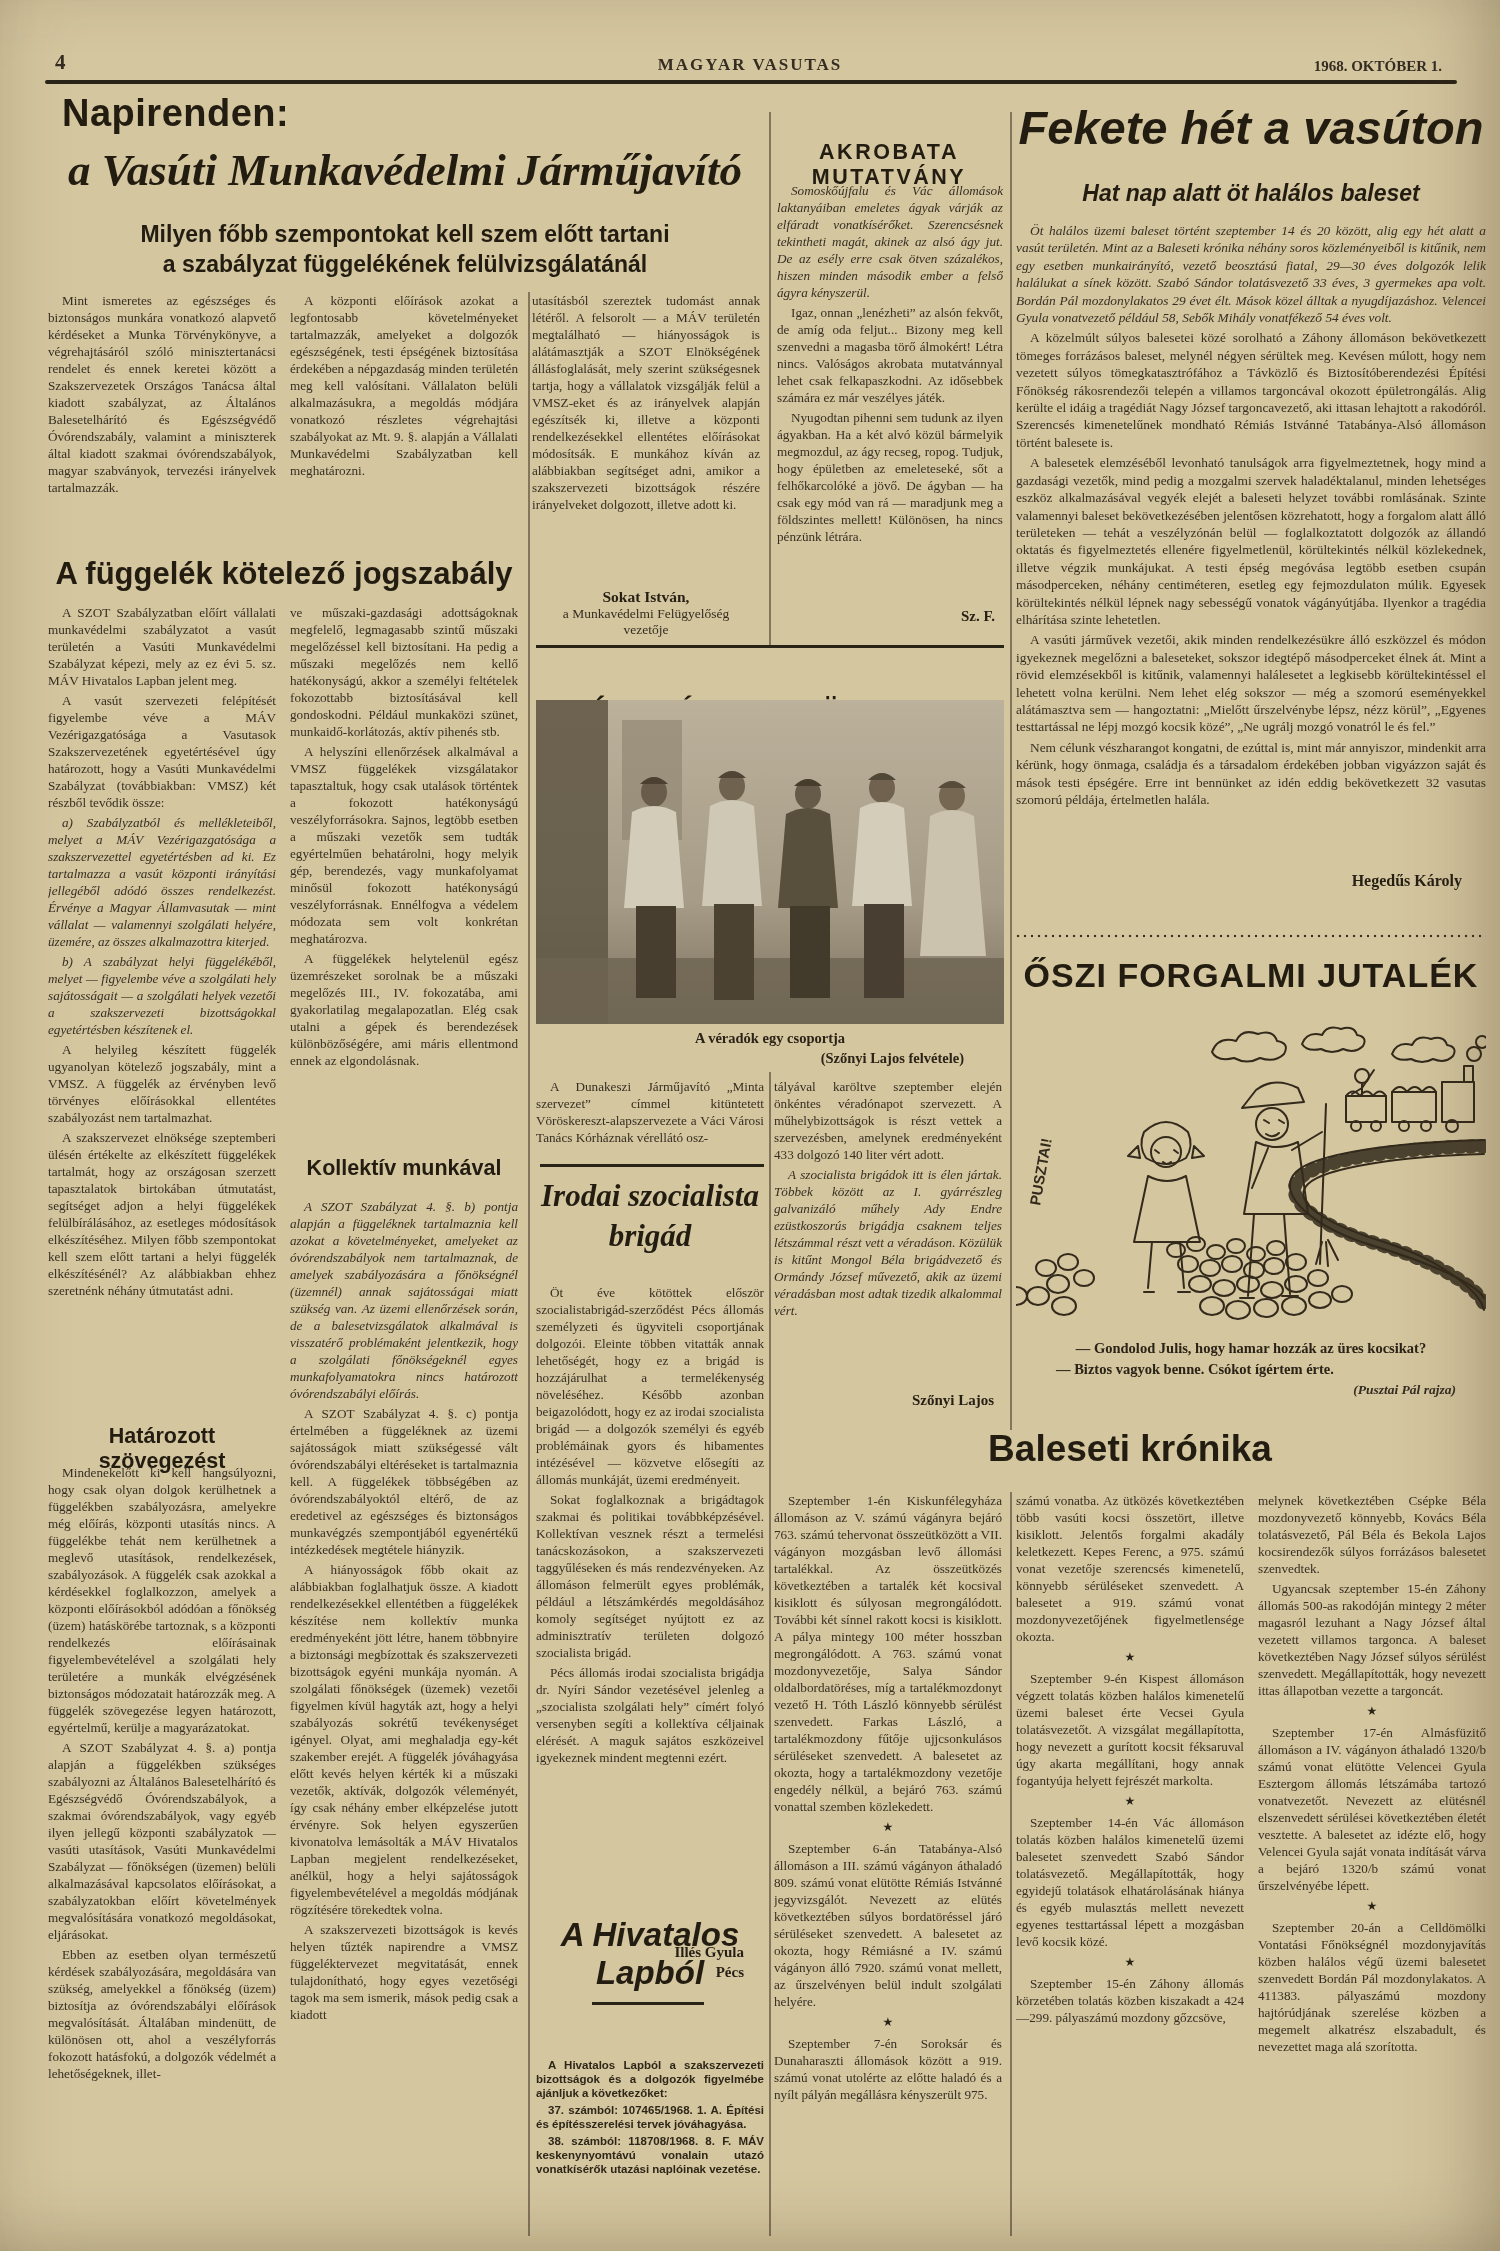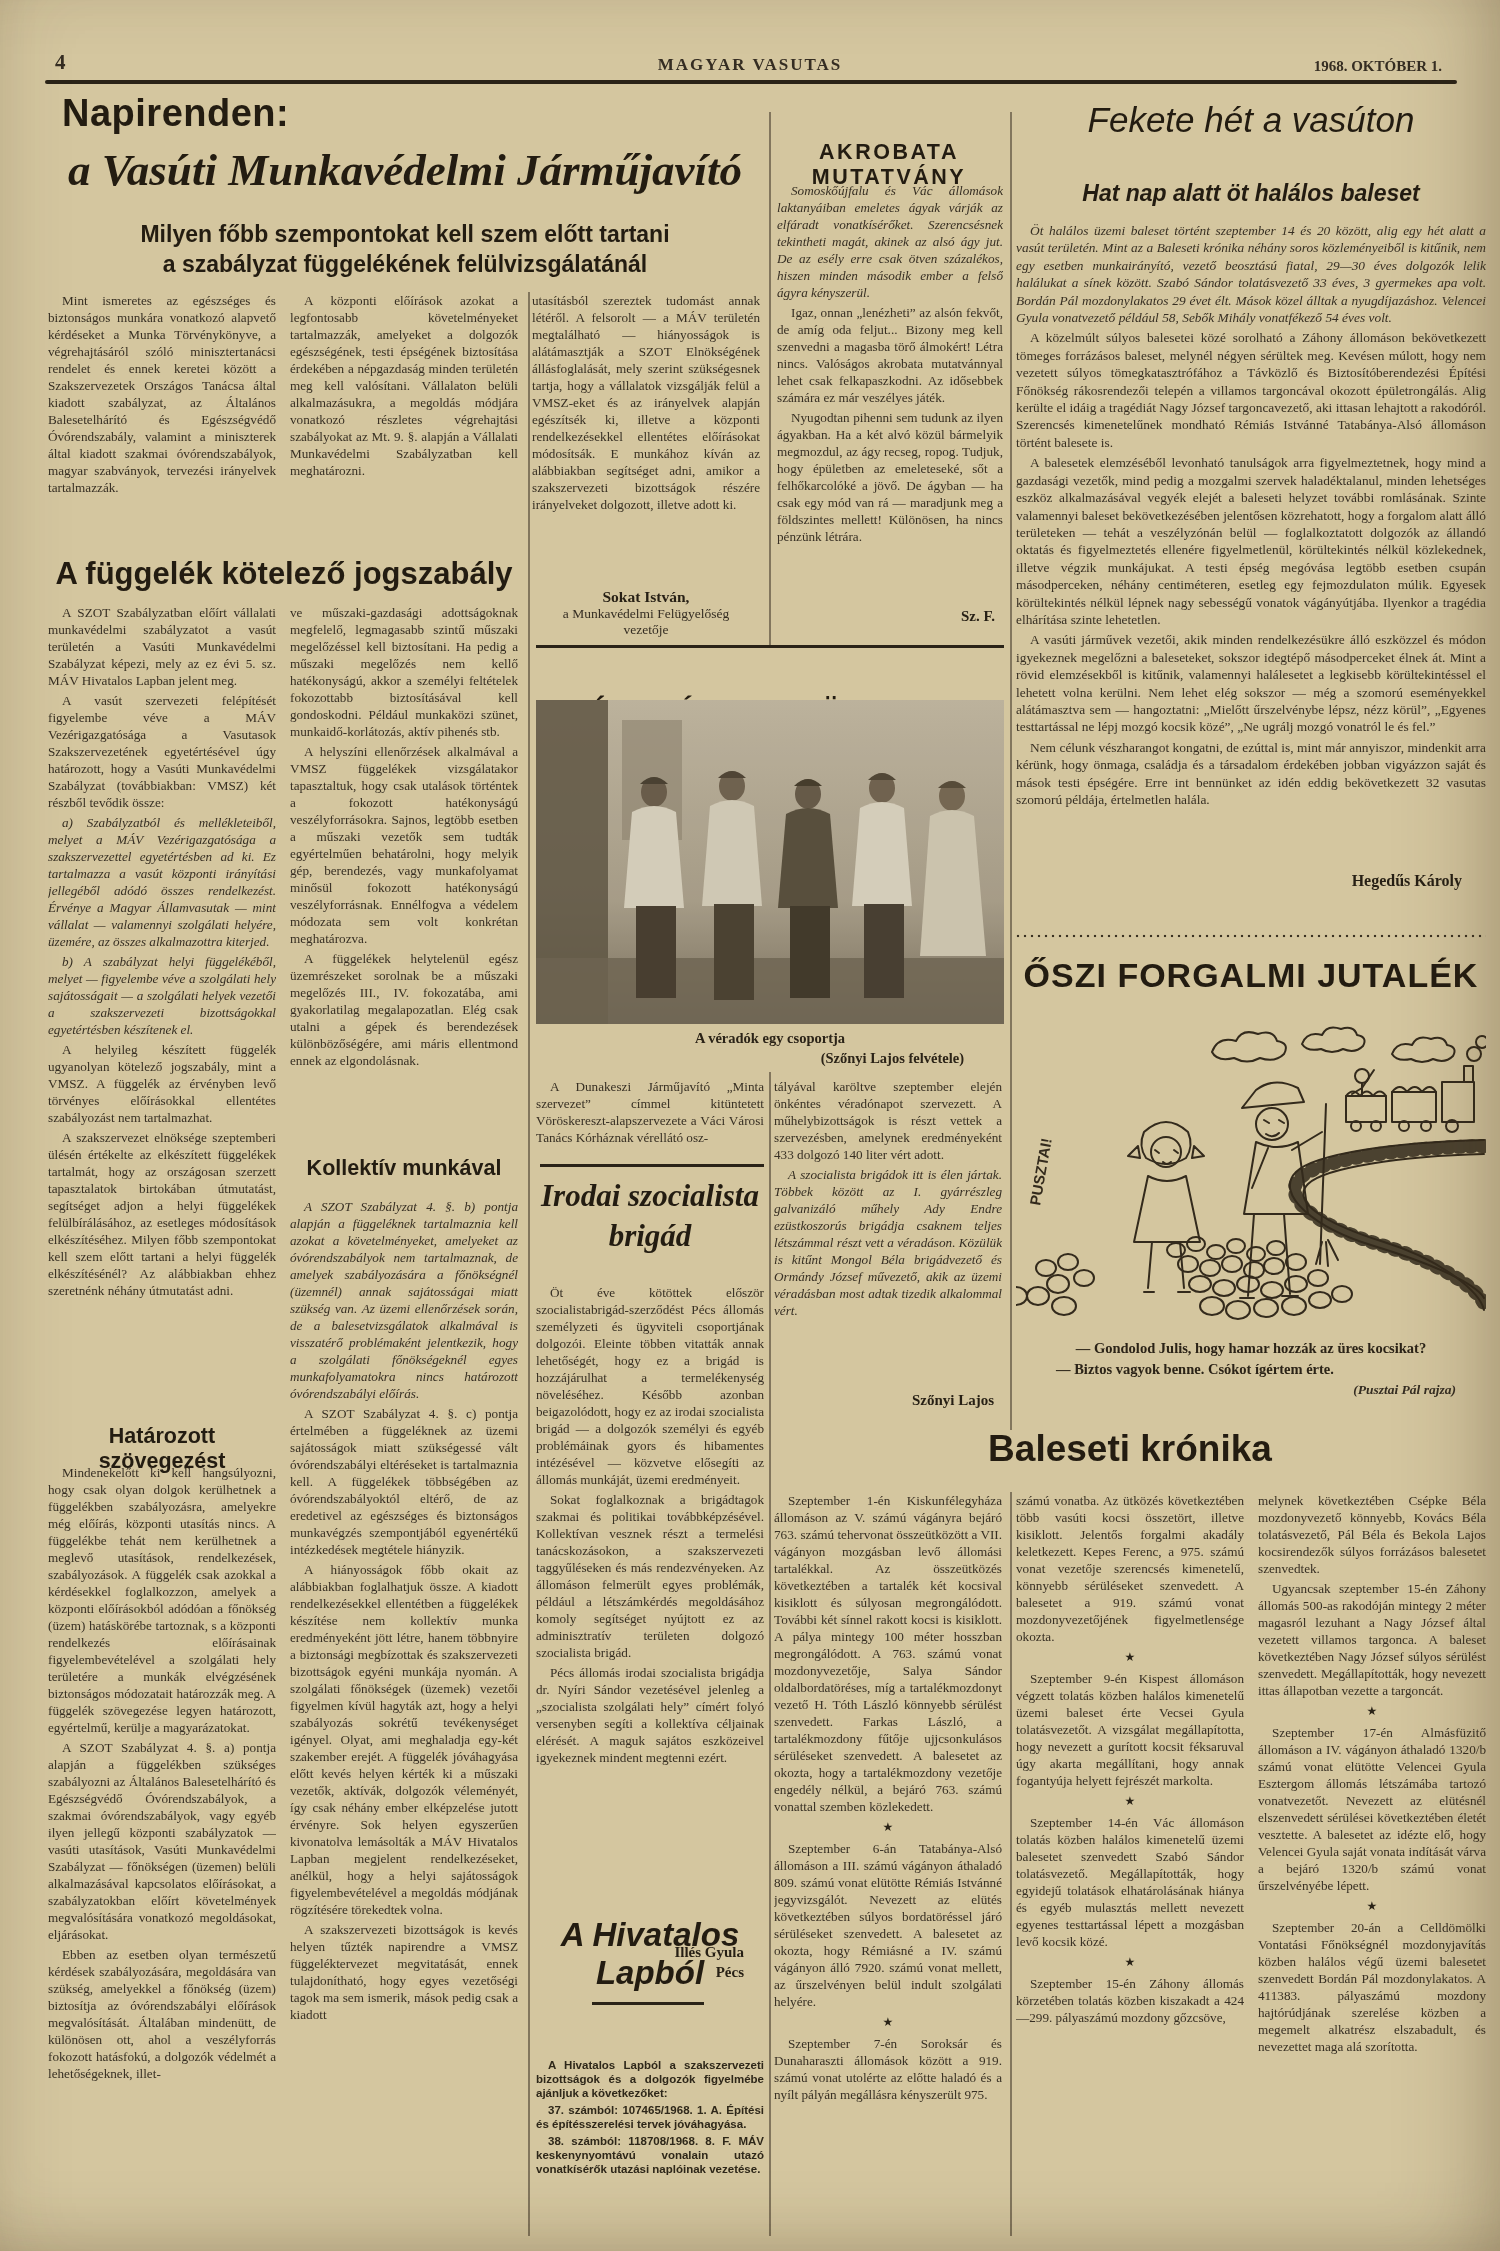--- a/index.html
+++ b/index.html
@@ -100,21 +100,21 @@
   </div>
 
   <div class="abs sans center headink" style="left:775px;top:140px;width:228px;font-size:21.5px;font-weight:700;letter-spacing:2.5px;">AKROBATA MUTATVÁNY</div>
   <div class="abs body" style="left:777px;top:182px;width:226px;height:422px;">
     <p class="it">Somoskőújfalu és Vác állomások laktanyáiban emeletes ágyak várják az elfáradt vonatkísérőket. Szerencsésnek tekintheti magát, akinek az alsó ágy jut. De az esély erre csak ötven százalékos, hiszen minden második ember a felső ágyra kényszerül.</p>
     <p>Igaz, onnan „lenézheti” az alsón fekvőt, de amíg oda feljut... Bizony meg kell szenvedni a magasba törő álmokért! Létra nincs. Valóságos akrobata mutatvánnyal lehet csak felkapaszkodni. Az idősebbek számára ez már veszélyes játék.</p>
     <p>Nyugodtan pihenni sem tudunk az ilyen ágyakban. Ha a két alvó közül bármelyik megmozdul, az ágy recseg, ropog. Tudjuk, hogy épületben az emeleteseké, sőt a felhőkarcolóké a jövő. De ágyban — ha csak egy mód van rá — maradjunk meg a földszintes mellett! Különösen, ha nincs pénzünk létrára.</p>
   </div>
   <div class="abs byline right" style="left:777px;top:608px;width:218px;">Sz. F.</div>
 
-  <div class="abs sans center headink" style="left:1016px;top:100px;width:470px;font-size:35px;font-weight:400;font-style:italic;">Fekete hét a vasúton</div>
+  <div class="abs sans center headink" style="left:1016px;top:100px;width:470px;font-size:47px;font-weight:700;font-style:italic;">Fekete hét a vasúton</div>
   <div class="abs sans center headink" style="left:1016px;top:180px;width:470px;font-size:23px;font-weight:700;font-style:italic;">Hat nap alatt öt halálos baleset</div>
   <div class="abs body wide" style="left:1016px;top:222px;width:470px;height:648px;">
     <p class="it">Öt halálos üzemi baleset történt szeptember 14 és 20 között, alig egy hét alatt a vasút területén. Mint az a Baleseti krónika néhány soros közleményeiből is kitűnik, nem egy esetben munkairányító, vezető beosztású fiatal, 29—30 éves dolgozók lelik halálukat a sínek között. Szabó Sándor tolatásvezető 33 éves, 3 gyermekes apa volt. Bordán Pál mozdonylakatos 29 évet élt. Mások közel álltak a nyugdíjazáshoz. Velencei Gyula vonatvezető például 58, Sebők Mihály vonatfékező 54 éves volt.</p>
     <p>A közelmúlt súlyos balesetei közé sorolható a Záhony állomáson bekövetkezett tömeges forrázásos baleset, melynél négyen sérültek meg. Kevésen múlott, hogy nem vezetett súlyos tömegkatasztrófához a Távközlő és Biztosítóberendezési Építési Főnökség rákosrendezői telepén a villamos targoncával okozott épületrongálás. Alig kerülte el idáig a tragédiát Nagy József targoncavezető, aki ittasan lehajtott a rakodóról. Szerencsés kimenetelűnek mondható Rémiás Istvánné Tatabánya-Alsó állomáson történt balesete is.</p>
     <p>A balesetek elemzéséből levonható tanulságok arra figyelmeztetnek, hogy mind a gazdasági vezetők, mind pedig a mozgalmi szervek haladéktalanul, minden lehetséges eszköz alkalmazásával vegyék elejét a baleseti helyzet további romlásának. Szinte valamennyi baleset bekövetkezésében jelentősen közrehatott, hogy a forgalom alatt álló területeken — tehát a veszélyzónán belül — foglalkoztatott dolgozók az állandó oktatás és figyelmeztetés ellenére figyelmetlenül, körültekintés nélkül közlekednek, illetve végzik munkájukat. A testi épség megóvása legtöbb esetben csupán másodperceken, néhány centiméteren, esetleg egy fejmozdulaton múlik. Egyesek körültekintés nélkül lépnek nagy sebességű vonatok vágányútjába. Ilyenkor a tragédia elhárítása szinte lehetetlen.</p>
     <p>A vasúti járművek vezetői, akik minden rendelkezésükre álló eszközzel és módon igyekeznek megelőzni a baleseteket, sokszor idegtépő másodperceket élnek át. Mint a rövid elemzésekből is kitűnik, valamennyi halálesetet a legkisebb körültekintéssel el lehetett volna kerülni. Nem lehet elég sokszor — még a szomorú eseményekkel alátámasztva sem — hangoztatni: „Mielőtt űrszelvénybe lépsz, nézz körül”, „Egyenes testtartással ne lépj mozgó kocsik közé”, „Ne ugrálj mozgó vonatról le és fel.”</p>
     <p>Nem célunk vészharangot kongatni, de ezúttal is, mint már annyiszor, mindenkit arra kérünk, hogy önmaga, családja és a társadalom érdekében jobban vigyázzon saját és mások testi épségére. Erre int bennünket az idén eddig bekövetkezett 32 vasutas szomorú példája, értelmetlen halála.</p>
   </div>
   <div class="abs byline right" style="left:1016px;top:872px;width:446px;font-size:16px;">Hegedűs Károly</div>
   <div class="dotrule" style="left:1016px;top:934px;width:470px;"></div>

